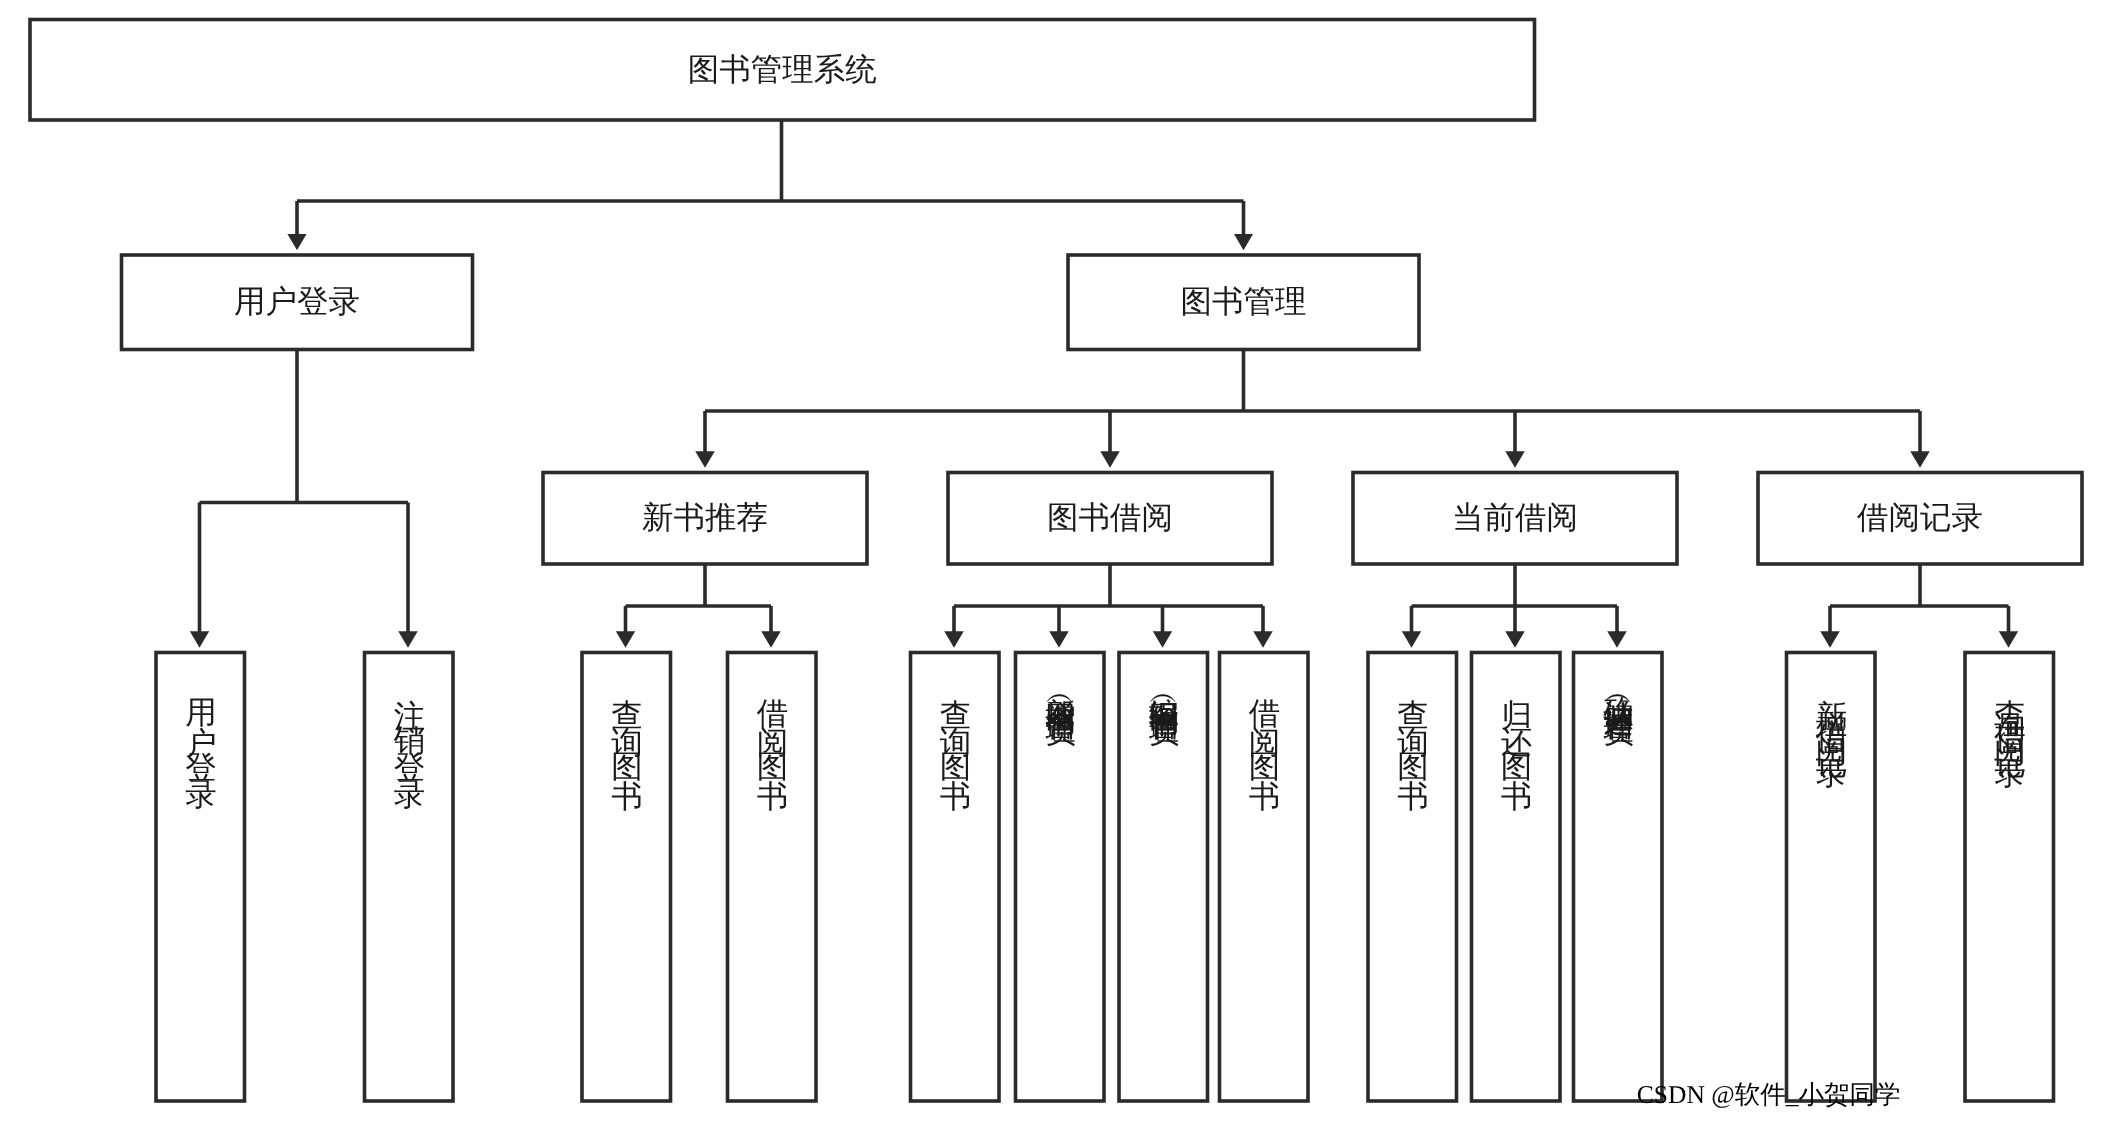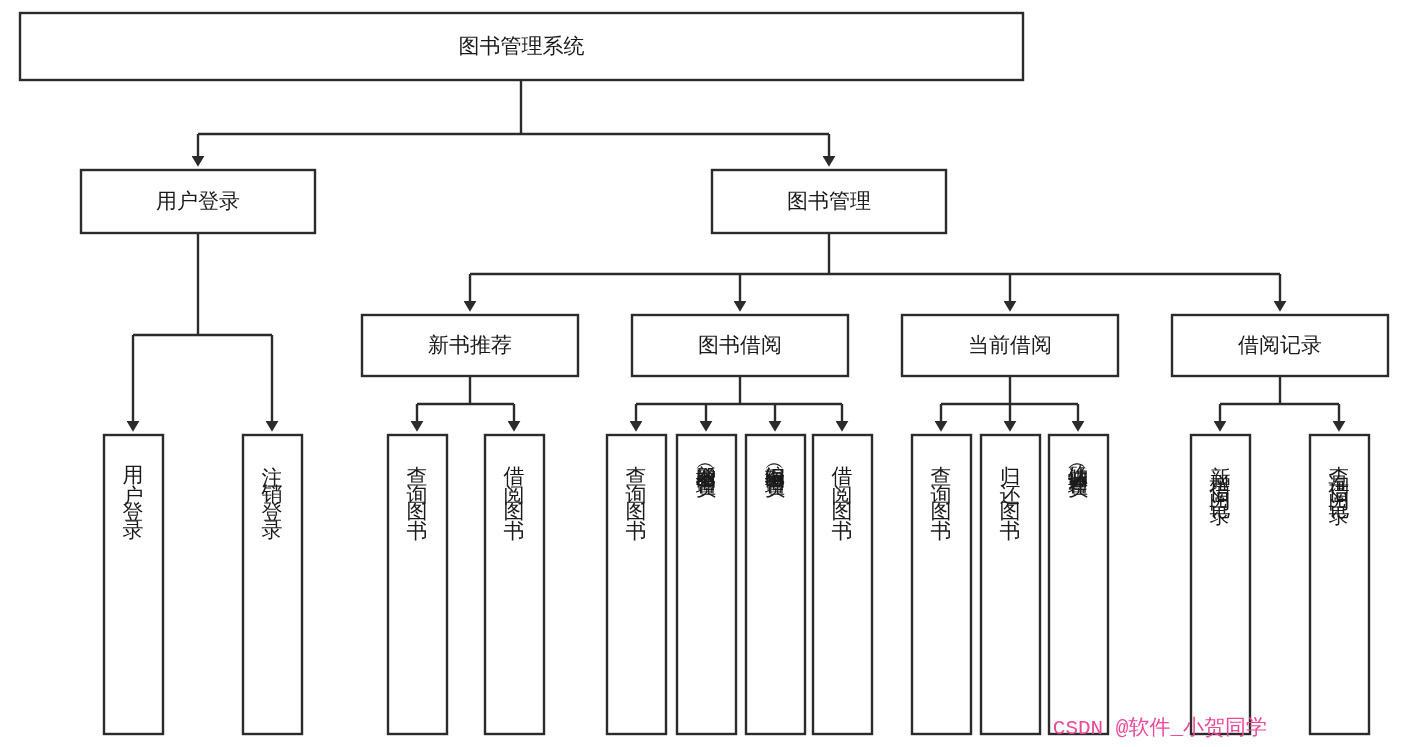--- a/index.html
+++ b/index.html
@@ -60,23 +60,23 @@
     font-size: 21px;
     line-height: 1;
     color: #1a1a1a;
     letter-spacing: 4px;
     white-space: nowrap;
   }
   .watermark {
     position: absolute;
     right: 8px;
     bottom: 6px;
-    font-family: Liberation Mono, monospace;
-    font-size: 21px;
-    color: #ec4899;
+    font-family: Liberation Serif, serif;
+    font-size: 17px;
+    color: #000000;
     white-space: nowrap;
     user-select: none;
   }
 </style>
 </head>
 <body>
 
 <div id="diagram-root">
   <svg id="diagram-canvas" viewBox="0 0 1405 747">
     <defs>

